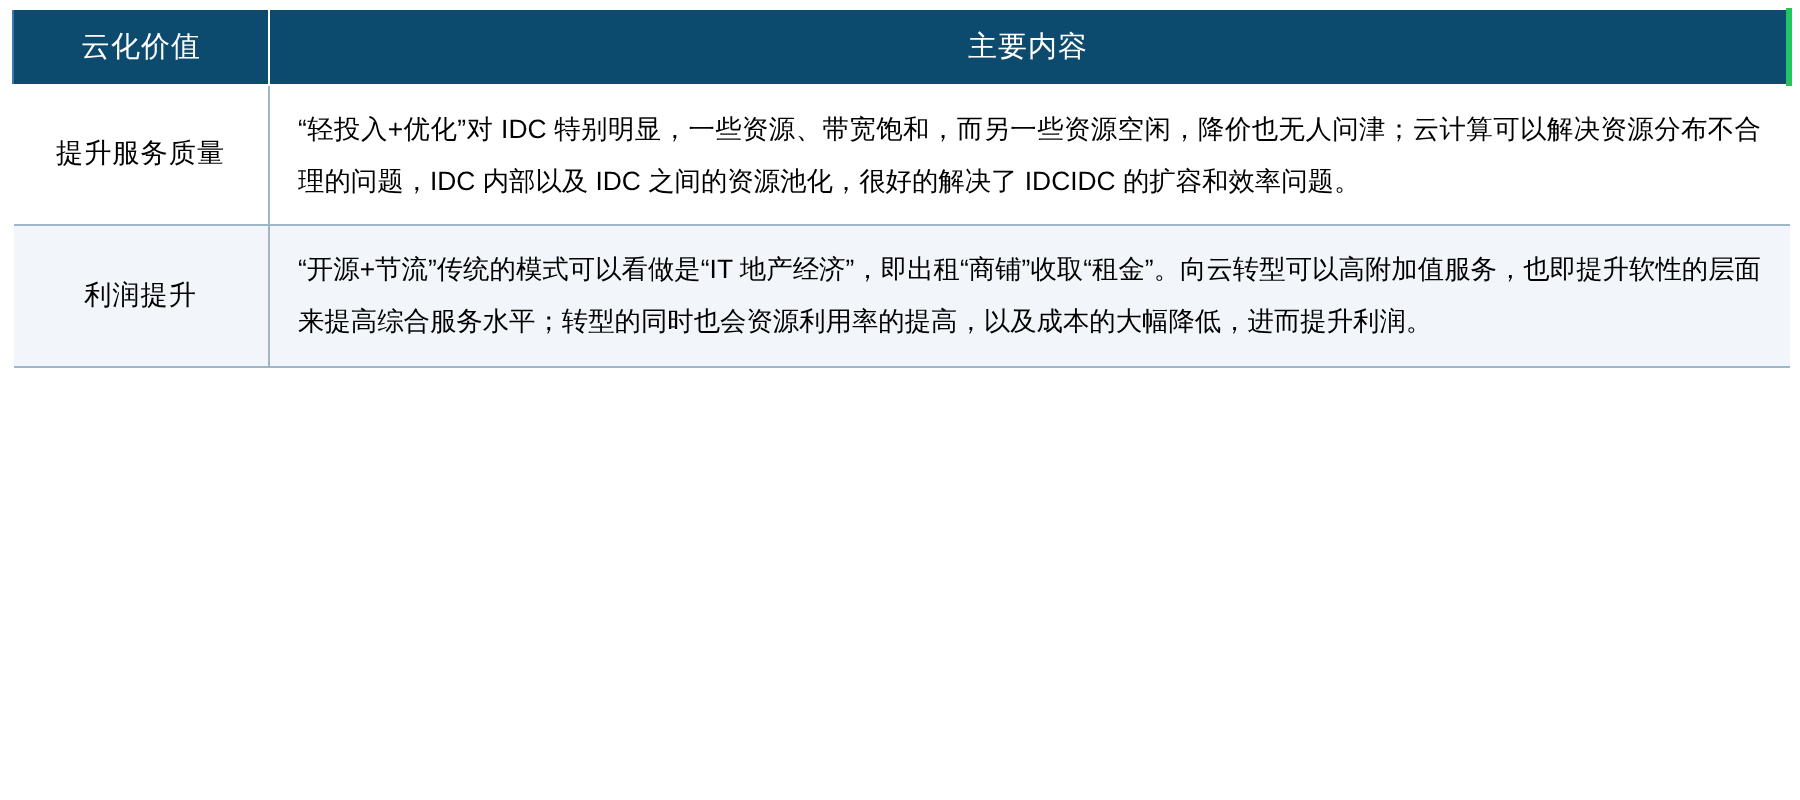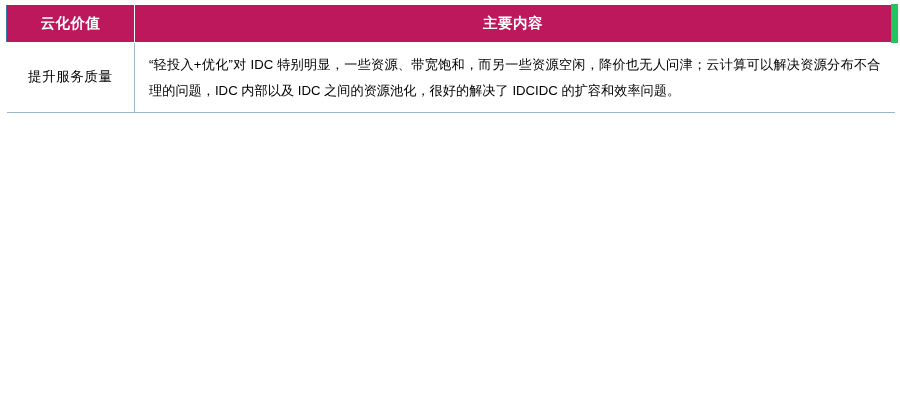--- a/index.html
+++ b/index.html
@@ -21,34 +21,34 @@
   }
   table.value-table {
     width: 888px;
     border-collapse: collapse;
     table-layout: fixed;
   }
   table.value-table col.col-key { width: 128px; }
   table.value-table col.col-val { width: 760px; }
 
   thead th {
-    background: #be185d;
+    background: #0c4a6e;
     color: #ffffff;
     font-size: 14.5px;
-    font-weight: bold;
+    font-weight: normal;
     text-align: center;
     padding: 9px 4px 9px 4px;
     border: 1px solid #ffffff;
     letter-spacing: 0.5px;
   }
   thead th.key-head {
     border-left: 1px solid #3c78a8;
   }
   thead th.val-head {
-    border-right: 7px solid #22c55e;
+    border-right: 3px solid #22c55e;
   }
 
   tbody td {
     border-bottom: 1px solid #9fb6c9;
     vertical-align: middle;
     font-size: 13.2px;
     line-height: 1.95;
   }
   tbody tr:last-child td {
     border-bottom: 1px solid #9fb6c9;
@@ -91,15 +91,19 @@
       <tr>
         <th class="key-head">云化价值</th>
         <th class="val-head">主要内容</th>
       </tr>
     </thead>
     <tbody>
       <tr>
         <td class="key-cell">提升服务质量</td>
         <td class="val-cell">“轻投入+优化”对 IDC 特别明显，一些资源、带宽饱和，而另一些资源空闲，降价也无人问津；云计算可以解决资源分布不合理的问题，IDC 内部以及 IDC 之间的资源池化，很好的解决了 IDCIDC 的扩容和效率问题。</td>
       </tr>
+      <tr class="alt">
+        <td class="key-cell">利润提升</td>
+        <td class="val-cell">“开源+节流”传统的模式可以看做是“IT 地产经济”，即出租“商铺”收取“租金”。向云转型可以高附加值服务，也即提升软性的层面来提高综合服务水平；转型的同时也会资源利用率的提高，以及成本的大幅降低，进而提升利润。</td>
+      </tr>
     </tbody>
   </table>
 </div>
 
 </body></html>

